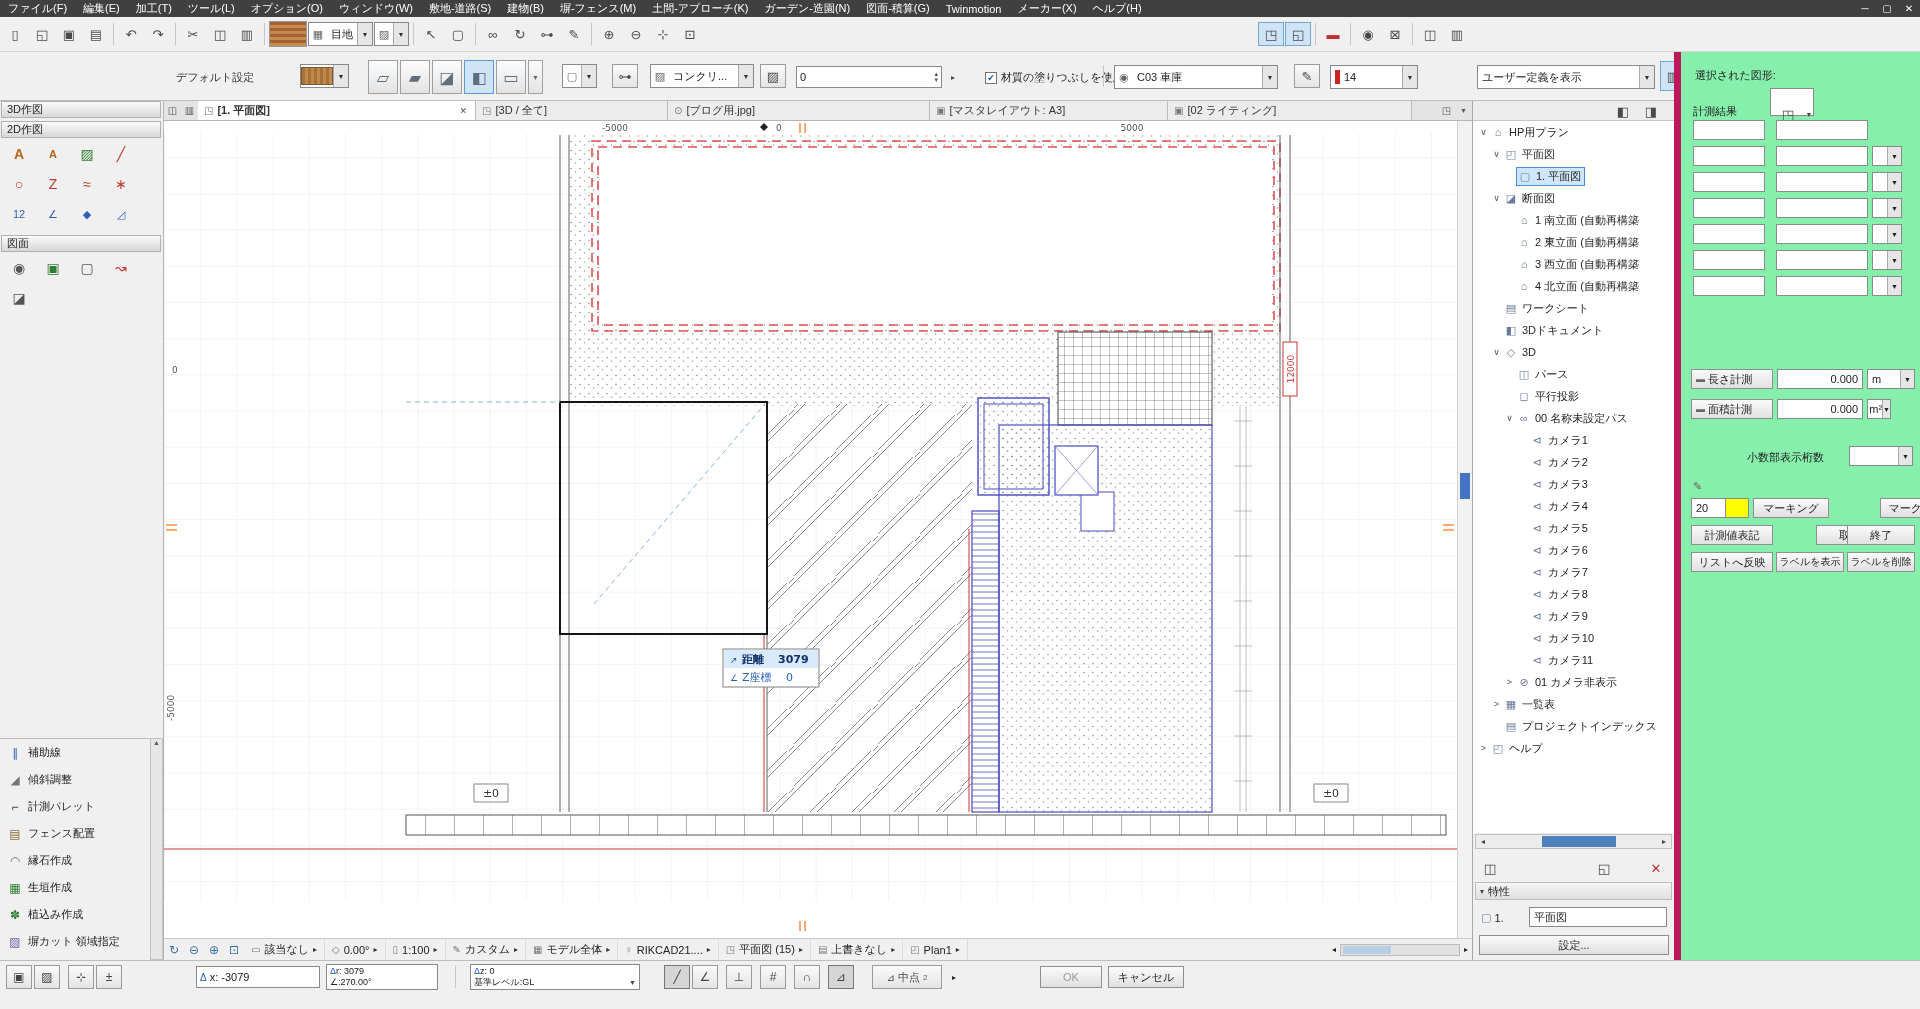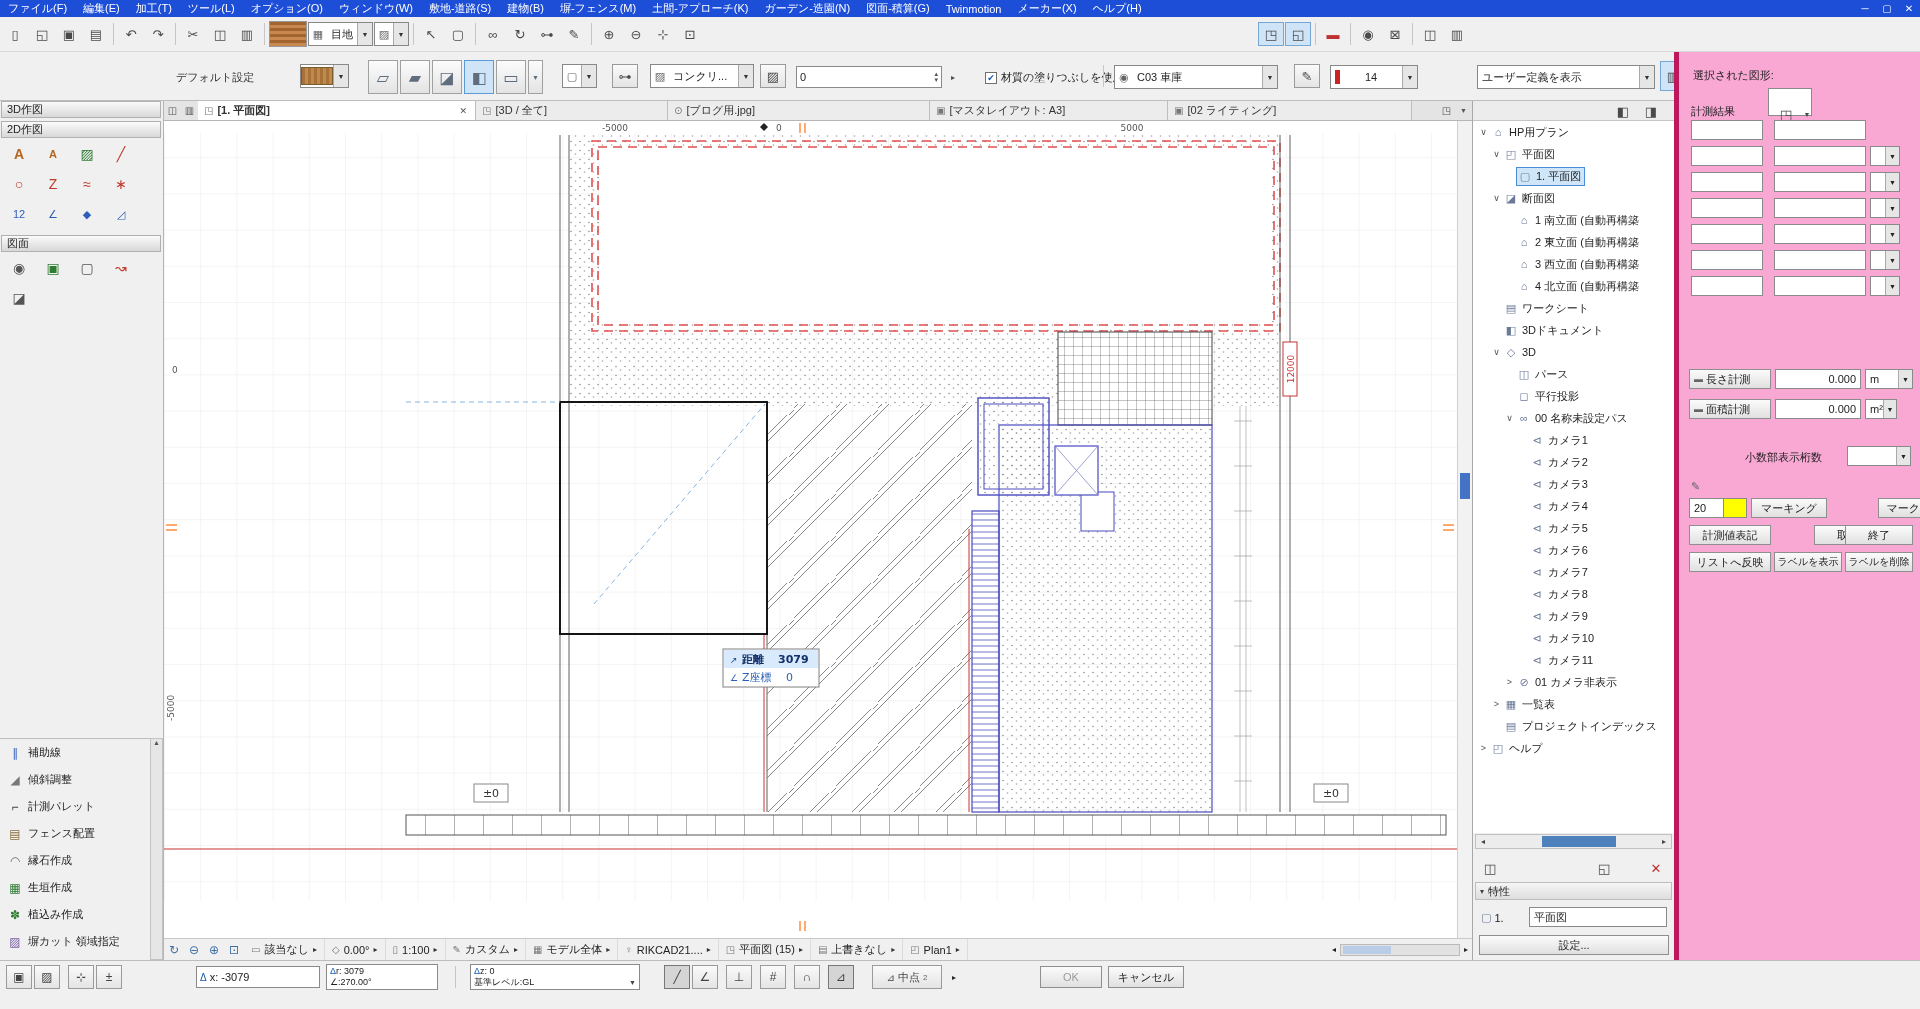--- a/index.html
+++ b/index.html
@@ -1,21 +1,21 @@
 <!DOCTYPE html>
 <html><head>
 <meta charset="utf-8">
 <style>
 *{margin:0;padding:0;box-sizing:border-box;}
 html,body{width:1920px;height:1009px;overflow:hidden;}
 body{font-family:"Liberation Sans","DejaVu Sans",sans-serif;background:#f0f0f0;color:#222;font-size:11px;}
 #app{position:relative;width:1920px;height:1009px;background:#f0f0f0;}
 .abs{position:absolute;}
 
-#menubar{position:absolute;left:0;top:0;width:1920px;height:17px;background:#1d4ed8;display:flex;align-items:center;color:#fff;}
+#menubar{position:absolute;left:0;top:0;width:1920px;height:17px;background:#404040;display:flex;align-items:center;color:#fff;}
 #menubar .mitem{padding:0 8px;font-size:11px;white-space:nowrap;}
 #menubar .wctl{width:22px;text-align:center;font-size:10px;}
 #menubar .spacer{flex:1;}
 
 #toolbar1{position:absolute;left:0;top:17px;width:1920px;height:35px;background:#f0f0f0;border-bottom:1px solid #d8d8d8;}
 #tb1inner{position:absolute;left:2px;top:0;width:1468px;height:34px;display:flex;align-items:center;gap:1px;}
 .ibtn{width:26px;height:24px;display:inline-flex;align-items:center;justify-content:center;font-size:13px;color:#4a4a4a;border:1px solid transparent;flex:0 0 auto;}
 .ibtn.hl{background:#cfe4f7;border-color:#74a7d4;}
 .ibtn.redln{color:#c03030;}
 .vsep{width:1px;height:22px;background:#c6c6c6;margin:0 3px;flex:0 0 auto;}
@@ -64,21 +64,21 @@
 .trow .tico2{width:16px;text-align:center;color:#6b7a99;font-size:11px;flex:0 0 auto;}
 .trow .tlbl{padding:1px 3px;}
 .l0{padding-left:4px;}.l1{padding-left:17px;}.l2{padding-left:30px;}.l3{padding-left:43px;}
 .trow.sel .selwrap{display:flex;align-items:center;background:#cfe6f8;border:1px solid #4b8ed6;}
 .hsc{position:absolute;left:2px;top:733px;width:197px;height:15px;background:#ececec;border:1px solid #c0c0c0;display:flex;align-items:center;}
 .hsc .ar{width:14px;text-align:center;font-size:8px;color:#444;}
 .hsc .track{flex:1;position:relative;height:11px;}
 .hsc .thumb{position:absolute;left:52px;top:0;width:74px;height:11px;background:#4f81bd;}
 .prophead{position:absolute;left:2px;top:781px;width:197px;height:18px;background:linear-gradient(#f6f6f6,#dedede);border:1px solid #bdbdbd;display:flex;align-items:center;gap:4px;padding-left:4px;font-size:11px;}
 
-#measure{position:absolute;left:1674px;top:52px;width:246px;height:940px;background:#f9a8d4;border-left:5px solid #be185d;}
+#measure{position:absolute;left:1674px;top:52px;width:246px;height:940px;background:#86efac;border-left:7px solid #be185d;}
 .mfield{position:absolute;height:20px;background:#fff;border:1px solid #8a8a8a;}
 .mdd{position:absolute;width:30px;height:20px;background:#fff;border:1px solid #8a8a8a;display:flex;align-items:center;justify-content:flex-end;}
 .mdd .dd2{width:14px;height:100%;background:#e6e6e6;border-left:1px solid #aaa;display:flex;align-items:center;justify-content:center;font-size:7px;}
 .mlabel{position:absolute;font-size:11px;color:#222;white-space:nowrap;}
 .mbtn{position:absolute;height:20px;display:inline-flex;align-items:center;justify-content:center;background:linear-gradient(#fbfbfb,#e0e0e0);border:1px solid #8f8f8f;font-size:11px;white-space:nowrap;}
 
 #statusbar{position:absolute;left:164px;top:938px;width:1308px;height:22px;background:#f0f0f0;border-top:1px solid #c9c9c9;display:flex;align-items:center;}
 .sg{display:flex;align-items:center;gap:4px;padding:0 7px;height:100%;border-right:1px solid #dcdcdc;white-space:nowrap;}
 .sg .si{color:#777;font-size:10px;}
 .sg .sa{font-size:8px;color:#333;}
@@ -210,21 +210,21 @@
     </span>
     <span class="vsep abs" style="left:1100px;top:13px;"></span>
     <span class="combo abs" style="left:1114px;top:13px;width:164px;">
       <span class="ci">◉</span>
       <span class="cv" style="flex:1;">C03 車庫</span>
       <span class="dd">▼</span>
     </span>
     <span class="ibtn abs" style="left:1294px;top:12px;border-color:#9a9a9a;background:linear-gradient(#fafafa,#e4e4e4);">✎</span>
     <span class="combo abs" style="left:1330px;top:13px;width:88px;">
       <span style="width:5px;height:14px;background:#cc2222;margin-left:4px;"></span>
-      <span class="cv" style="flex:1;text-align:center;">14</span>
+      <span class="cv" style="flex:1;">14</span>
       <span class="dd">▼</span>
     </span>
     <span class="combo abs" style="left:1477px;top:13px;width:178px;">
       <span class="cv" style="flex:1;">ユーザー定義を表示</span>
       <span class="dd">▼</span>
     </span>
     <span class="ibtn hl abs" style="left:1660px;top:9px;height:30px;">▥</span>
   </div>
 
   <div id="tabbar">
@@ -684,21 +684,21 @@
         <span class="dd2">▼</span>
       </span>
 
     <span class="mbtn" style="left:10px;top:347px;width:82px;justify-content:flex-start;padding-left:4px;gap:3px;">
         <span style="font-size:9px;color:#666;">▬</span>
         <span>面積計測</span>
       </span>
     <span class="mfield" style="left:96px;top:347px;width:86px;display:flex;align-items:center;justify-content:flex-end;padding-right:4px;">
         <span>0.000</span>
       </span>
-    <span class="mdd" style="left:186px;top:347px;width:32px;">
+    <span class="mdd" style="left:186px;top:347px;width:24px;">
         <span style="flex:1;padding-left:4px;font-size:11px;">m²</span>
         <span class="dd2">▼</span>
       </span>
 
     <span class="mlabel" style="left:66px;top:398px;">小数部表示桁数</span>
     <span class="mdd" style="left:168px;top:394px;width:64px;">
         <span style="flex:1;"></span>
         <span class="dd2">▼</span>
       </span>
 

